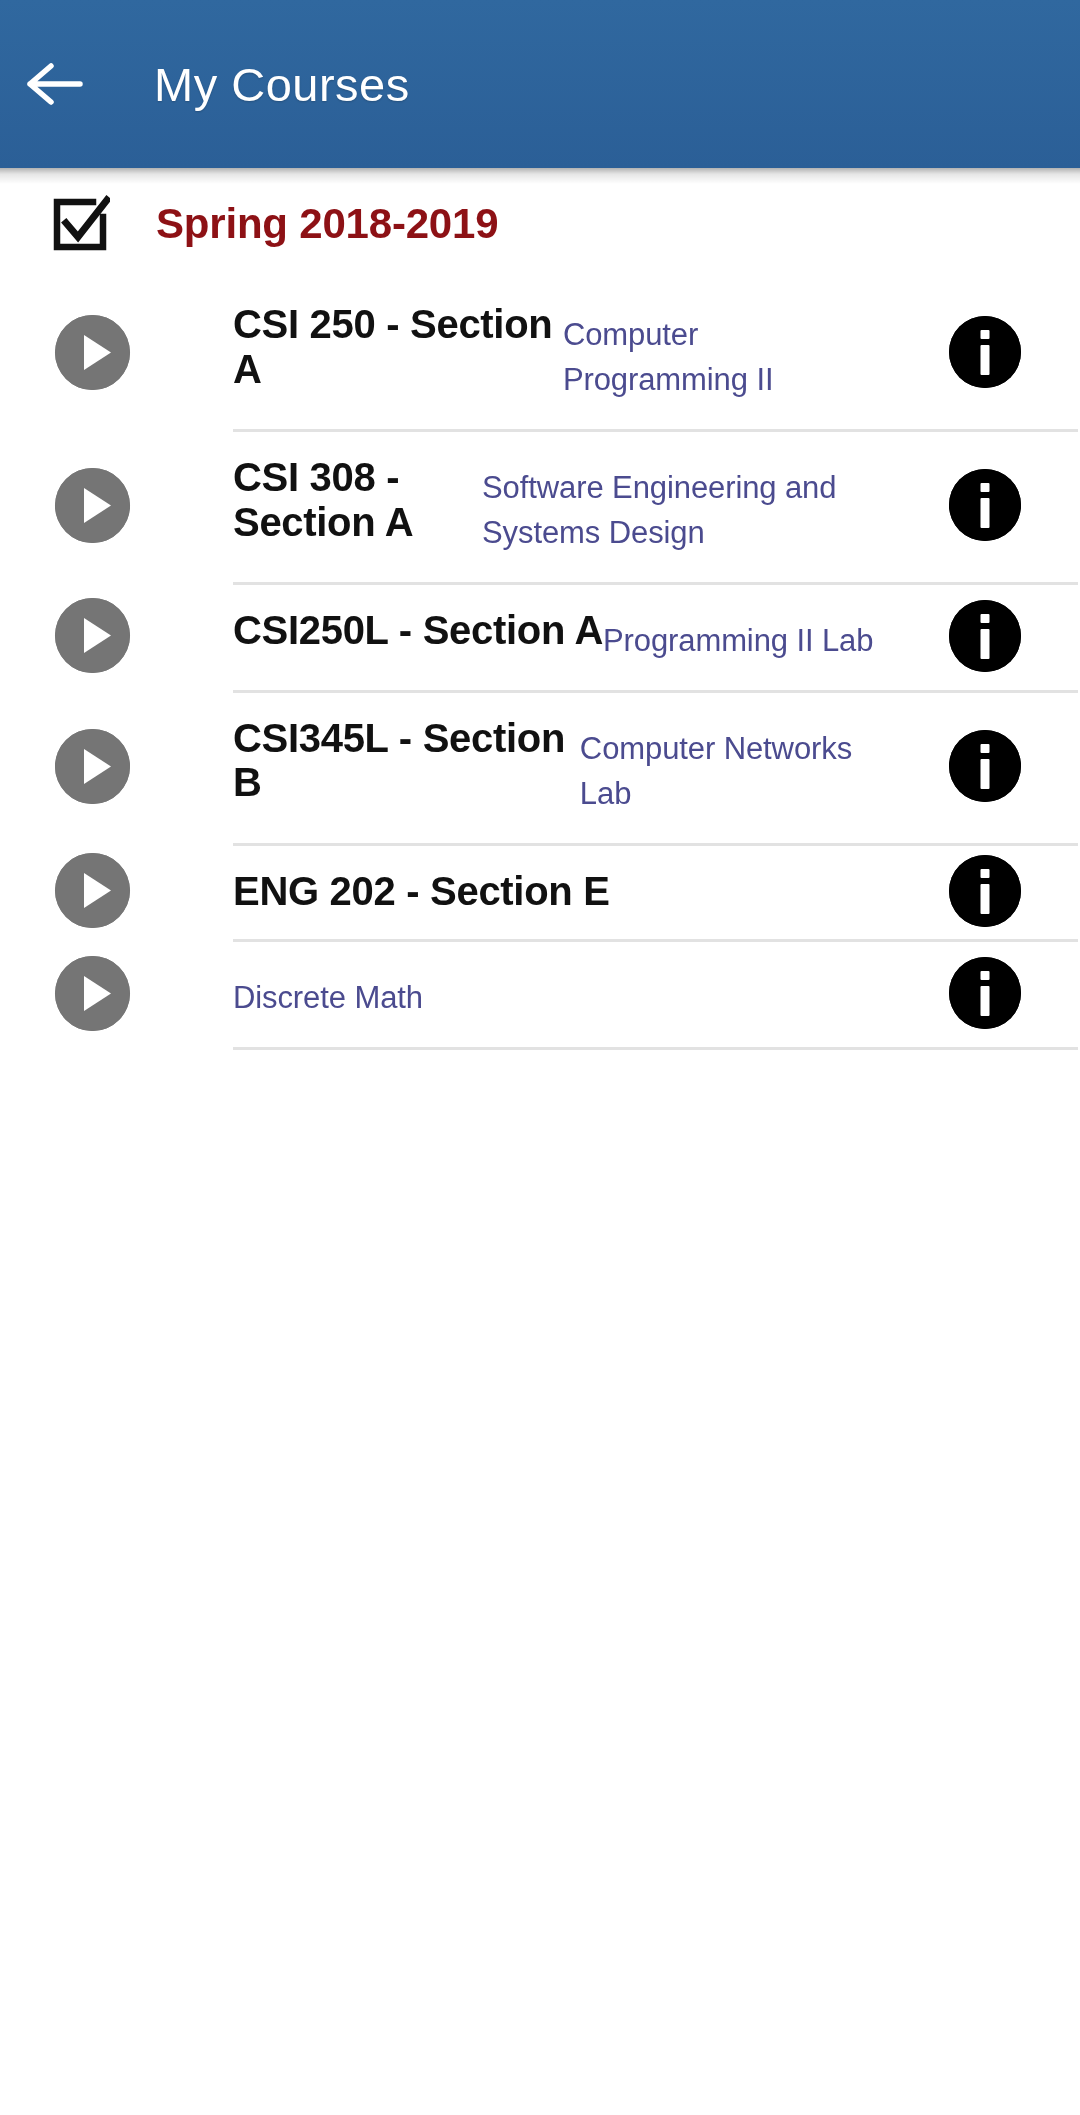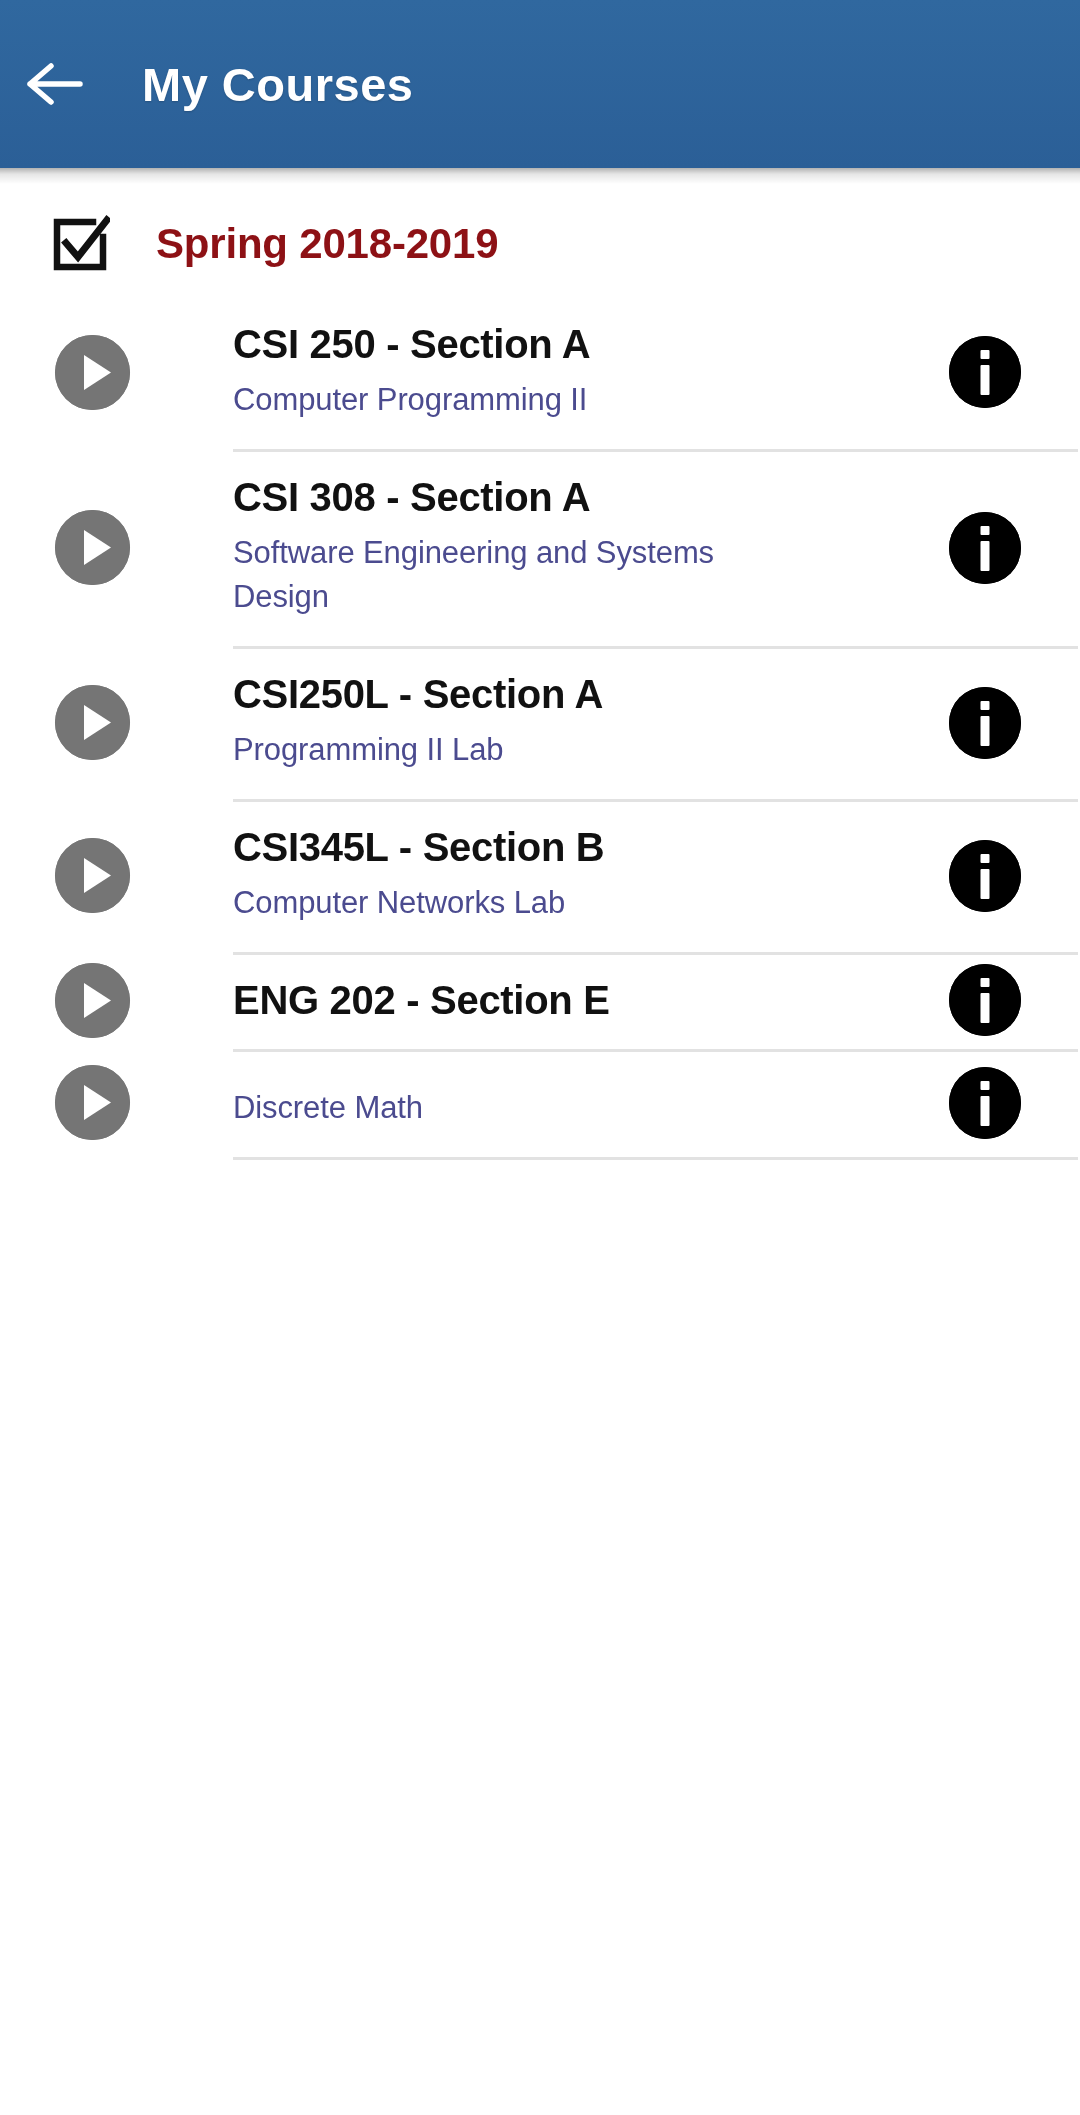--- a/index.html
+++ b/index.html
@@ -20,35 +20,35 @@
   }
   .back-btn{
     width:110px; height:168px;
     display:flex; align-items:center; justify-content:center;
     flex:0 0 auto; cursor:pointer;
   }
   .back-btn svg{ display:block; }
   .appbar-title{
     color:#ffffff;
     font-size:47px;
-    font-weight:bold;
+    font-weight:normal;
     letter-spacing:0.5px;
-    margin-left:32px;
+    margin-left:44px;
     white-space:nowrap;
     line-height:1;
     text-shadow:0 1px 2px rgba(0,0,0,0.18);
   }
   .appbar-shadow{
     position:absolute; left:0; top:168px; width:1080px; height:16px;
     background:linear-gradient(to bottom, rgba(0,0,0,0.30) 0%, rgba(0,0,0,0.10) 38%, rgba(0,0,0,0.0) 100%);
     pointer-events:none;
   }
 
   
-  .content{ position:absolute; left:0; top:192px; width:1080px; }
+  .content{ position:absolute; left:0; top:172px; width:1080px; }
 
   
   .semester-row{
     display:flex; align-items:center;
     height:104px;
     padding-left:52px;
     cursor:pointer;
   }
   .semester-check{
     width:58px; height:58px; flex:0 0 auto;
@@ -84,21 +84,21 @@
   .play-circle{
     width:75px; height:75px; border-radius:50%;
     background:#757575;
     display:flex; align-items:center; justify-content:center;
     flex:0 0 auto;
   }
   .play-circle svg{ display:block; }
 
   .text-col{
     flex:1 1 auto;
-    display:flex; flex-direction:column; justify-content:flex-start;
+    display:flex; flex-direction:row; justify-content:flex-start;
     padding:26px 0 26px 0;
     min-width:0;
   }
   .course-title{
     color:#111111;
     font-size:40px;
     font-weight:bold;
     line-height:1.12;
     letter-spacing:-0.3px;
   }

